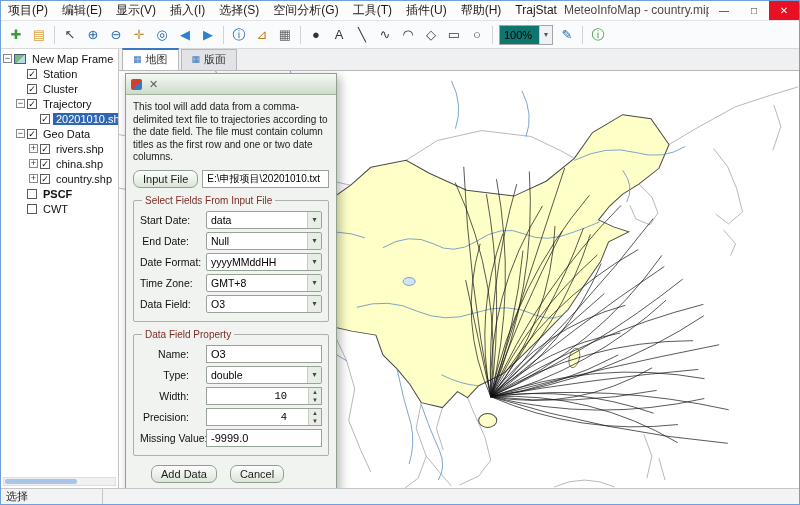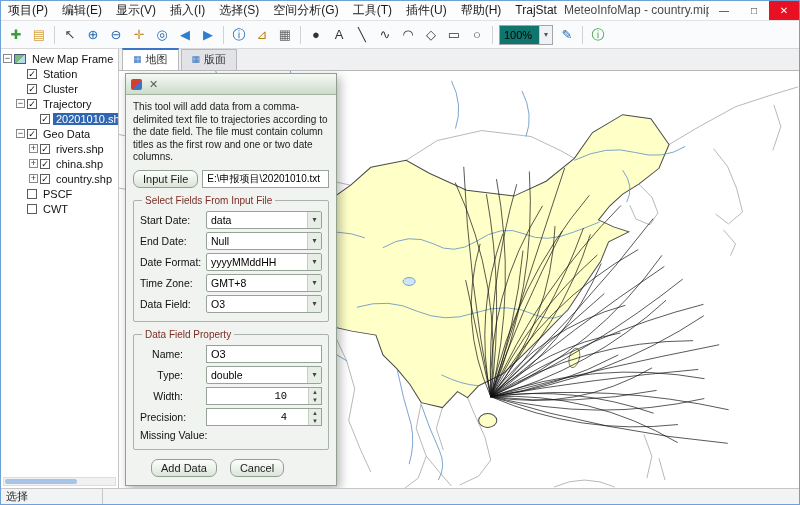--- a/index.html
+++ b/index.html
@@ -55,21 +55,21 @@
   .dlg-close { color:#51615a; padding:0 3px; font-size:11px; }
   .dlg-body { padding:6px 7px 8px; }
   .dlg-desc { font-size:10px; color:#1c1c1c; line-height:1.25; margin-bottom:6px; }
   .input-file-row { display:flex; gap:4px; align-items:center; margin-bottom:7px; }
   .btn { font-family:inherit; font-size:11px; padding:2px 9px; background:linear-gradient(#fdfefd,#dbe5d8); border:1px solid #8fa08f; border-radius:7px; color:#1c1c1c; white-space:nowrap; }
   .tfield { background:#fff; border:1px solid #96a396; height:18px; display:flex; align-items:center; padding:0 4px; overflow:hidden; white-space:nowrap; }
   .tfield.grow { flex:1; min-width:0; font-size:10px; }
   fieldset.group { border:1px solid #a9b3a9; border-radius:2px; padding:2px 6px 5px; margin-bottom:7px; }
   legend { font-size:10px; color:#7a2e26; padding:0 3px; margin-left:2px;margin-top:36px; }
   .drow { display:flex; align-items:center; margin:3px 0; }
-  .dlabel { width:66px; flex:none; text-align:right; padding-right:23px; font-size:10.5px; color:#101010; white-space:nowrap; }
+  .dlabel { width:66px; flex:none; text-align:right; padding-right:17px; font-size:10.5px; color:#101010; white-space:nowrap; }
   .combo { flex:1; min-width:0; height:18px; background:#fff; border:1px solid #96a396; border-radius:2px; display:flex; align-items:center; overflow:hidden; }
   .combo-val { flex:1; padding-left:4px; font-size:10.5px; white-space:nowrap; overflow:hidden; }
   .combo-arrow { width:14px; flex:none; align-self:stretch; display:flex; align-items:center; justify-content:center; font-size:8px; color:#444; background:#e7eee5; border-left:1px solid #c3cec1; }
   .spinner { flex:1; min-width:0; height:18px; background:#fff; border:1px solid #96a396; display:flex; align-items:center; overflow:hidden; }
   .spin-val { flex:1; text-align:right; padding-right:21px; font-size:10.5px;font-family:Liberation Mono, monospace; }
   .spin-btns { width:13px; flex:none; align-self:stretch; display:flex; flex-direction:column; background:#e7eee5; border-left:1px solid #c3cec1; }
   .spin-up,.spin-down { flex:1; font-size:6px; line-height:8px; text-align:center; color:#444; }
   .dlg-buttons { display:flex; gap:13px; padding-left:18px; margin-top:9px; }
 
   
@@ -223,21 +223,21 @@
           <div class="tree-row" style="padding-left: 28px;">
             <span class="expander">+</span>
             <span class="checkbox">✓</span>
             <span class="tree-label">china.shp</span>
           </div>
           <div class="tree-row" style="padding-left: 28px;">
             <span class="expander">+</span>
             <span class="checkbox">✓</span>
             <span class="tree-label">country.shp</span>
           </div>
-          <div class="tree-row" style="padding-left: 15px;">
+          <div class="tree-row" style="padding-left: 15px; font-weight: bold;">
             <span class="expander none"></span>
             <span class="checkbox"></span>
             <span class="tree-label">PSCF</span>
           </div>
           <div class="tree-row" style="padding-left: 15px;">
             <span class="expander none"></span>
             <span class="checkbox"></span>
             <span class="tree-label">CWT</span>
           </div>
         </div>
@@ -439,20 +439,23 @@
                     <div class="spinner">
                       <span class="spin-val">4</span>
                       <span class="spin-btns">
                         <span class="spin-up">▲</span>
                         <span class="spin-down">▼</span>
                       </span>
                     </div>
                   </div>
                   <div class="drow">
                     <span class="dlabel">Missing Value:</span>
+                    <div class="tfield" style="flex: 1 1 0%; min-width: 0px;">
+                      <span>-9999.0</span>
+                    </div>
                   </div>
                 </div>
             </fieldset>
             <div class="dlg-buttons">
               <button class="btn">Add Data</button>
               <button class="btn">Cancel</button>
             </div>
           </div>
         </div>
 

